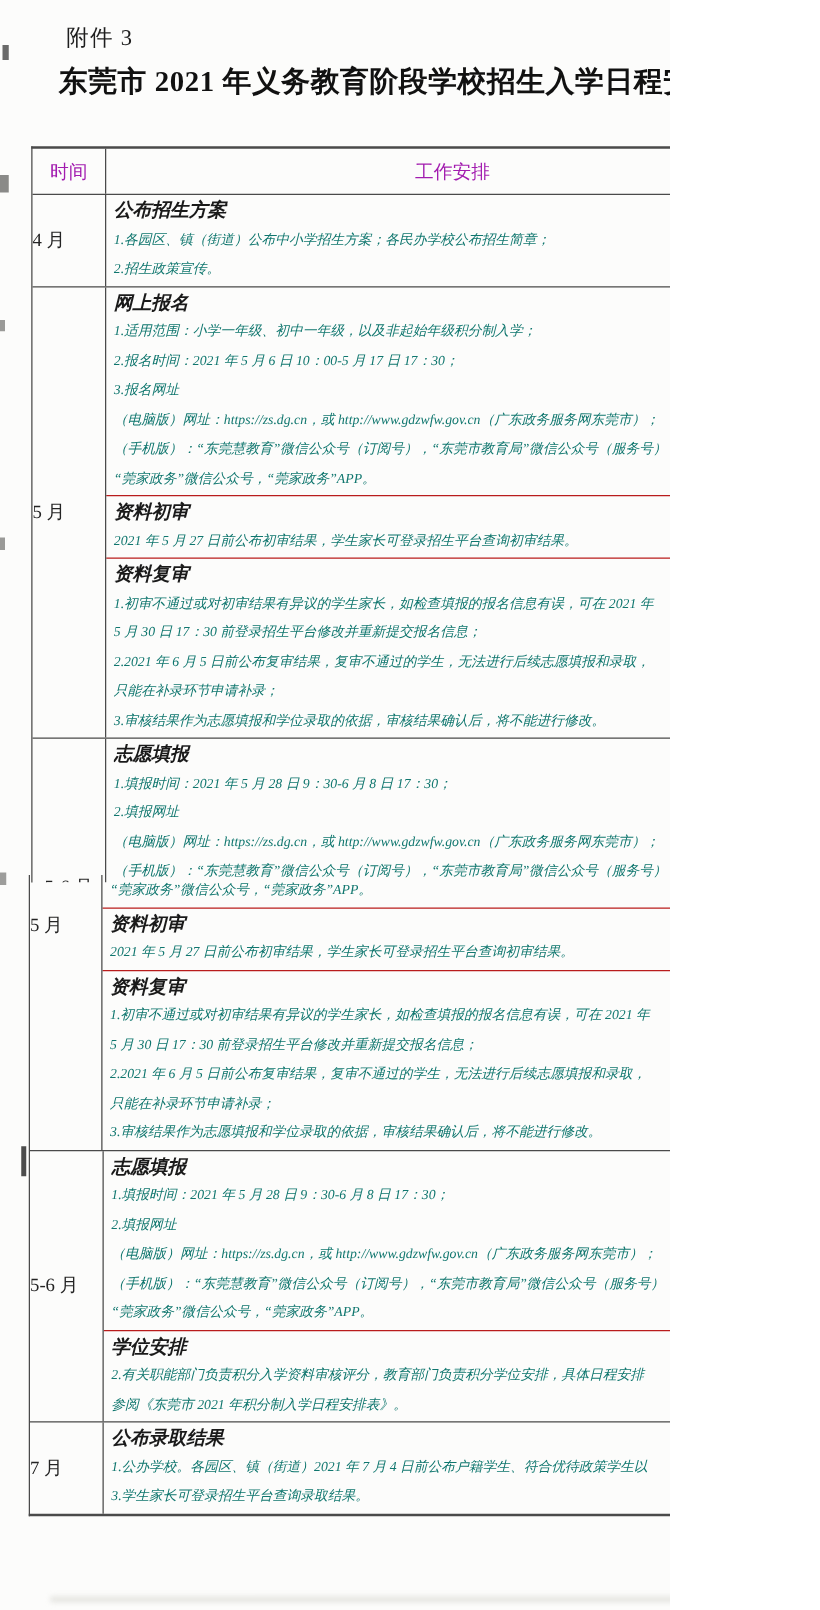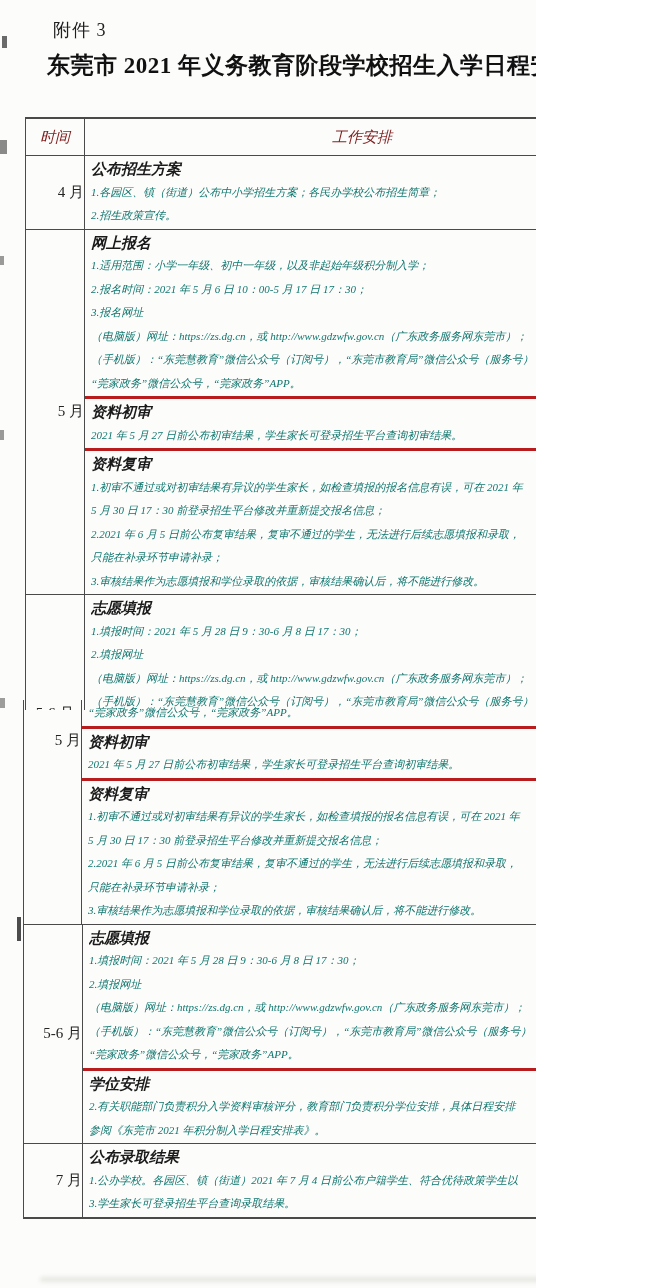--- a/index.html
+++ b/index.html
@@ -11,40 +11,40 @@
               color:#1e1e1e;white-space:nowrap;}
   .doc-title{position:absolute;left:47px;top:50px;font-size:23px;font-weight:700;
              letter-spacing:0.5px;color:#111;white-space:nowrap;}
 
   .tbl{position:absolute;background:transparent;border-left:1px solid #4a4a4a;
        border-right:1px solid #4a4a4a;}
   .tbl-1{top:117px;left:25px;width:613px;border-top:2px solid #4a4a4a;}
   .tbl-2{top:700px;left:23px;width:608px;border-bottom:2px solid #4a4a4a;}
 
   .hdr-row{display:flex;height:36px;align-items:stretch;
-           font-family:"Liberation Sans","DejaVu Sans",sans-serif;font-size:15px;color:#7f1d1d;font-style:italic;}
+           font-family:"Liberation Sans","DejaVu Sans",sans-serif;font-size:15px;color:#a21caf;}
   .hdr-time{width:58px;border-right:1px solid #4a4a4a;display:flex;align-items:center;
             justify-content:center;}
   .hdr-work{flex:1;display:flex;align-items:center;justify-content:center;}
 
   .row{display:flex;align-items:stretch;}
   .tbl > .row:not(:first-child){border-top:1px solid #4a4a4a;}
   .tbl-1 > .hdr-row + .row{border-top:1px solid #4a4a4a;}
 
   .time-cell{width:58px;border-right:1px solid #4a4a4a;display:flex;align-items:center;
-             justify-content:flex-end;position:relative;overflow:hidden;
+             justify-content:flex-start;position:relative;overflow:hidden;
              font-size:15px;color:#242424;}
   .time-cell.label-top{align-items:flex-start;padding-top:31px;box-sizing:border-box;}
   .time-label{white-space:nowrap;}
   .row-cut{height:115px;overflow:hidden;}
   .row-cut .time-label{position:absolute;bottom:-13px;left:50%;transform:translateX(-50%);}
 
   .work-cell{flex:1;min-width:0;display:flex;flex-direction:column;}
   .sec{padding:1px 2px 1px 6px;font-style:italic;}
-  .sec + .sec{border-top:3px solid #b91c1c;}
+  .sec + .sec{border-top:1px solid #b91c1c;}
   .sec-title{font-family:"Liberation Sans","DejaVu Sans",sans-serif;font-weight:700;
              font-size:15px;line-height:23.5px;color:#1a1a1a;white-space:nowrap;overflow:hidden;}
   .line{font-size:11px;line-height:23.5px;color:#0f766e;white-space:nowrap;overflow:hidden;}
 
   .artifact{position:absolute;}
   .smudge{position:absolute;background:#e6e6e2;filter:blur(2px);border-radius:3px;}
 </style>
 </head>
 <body>
 

